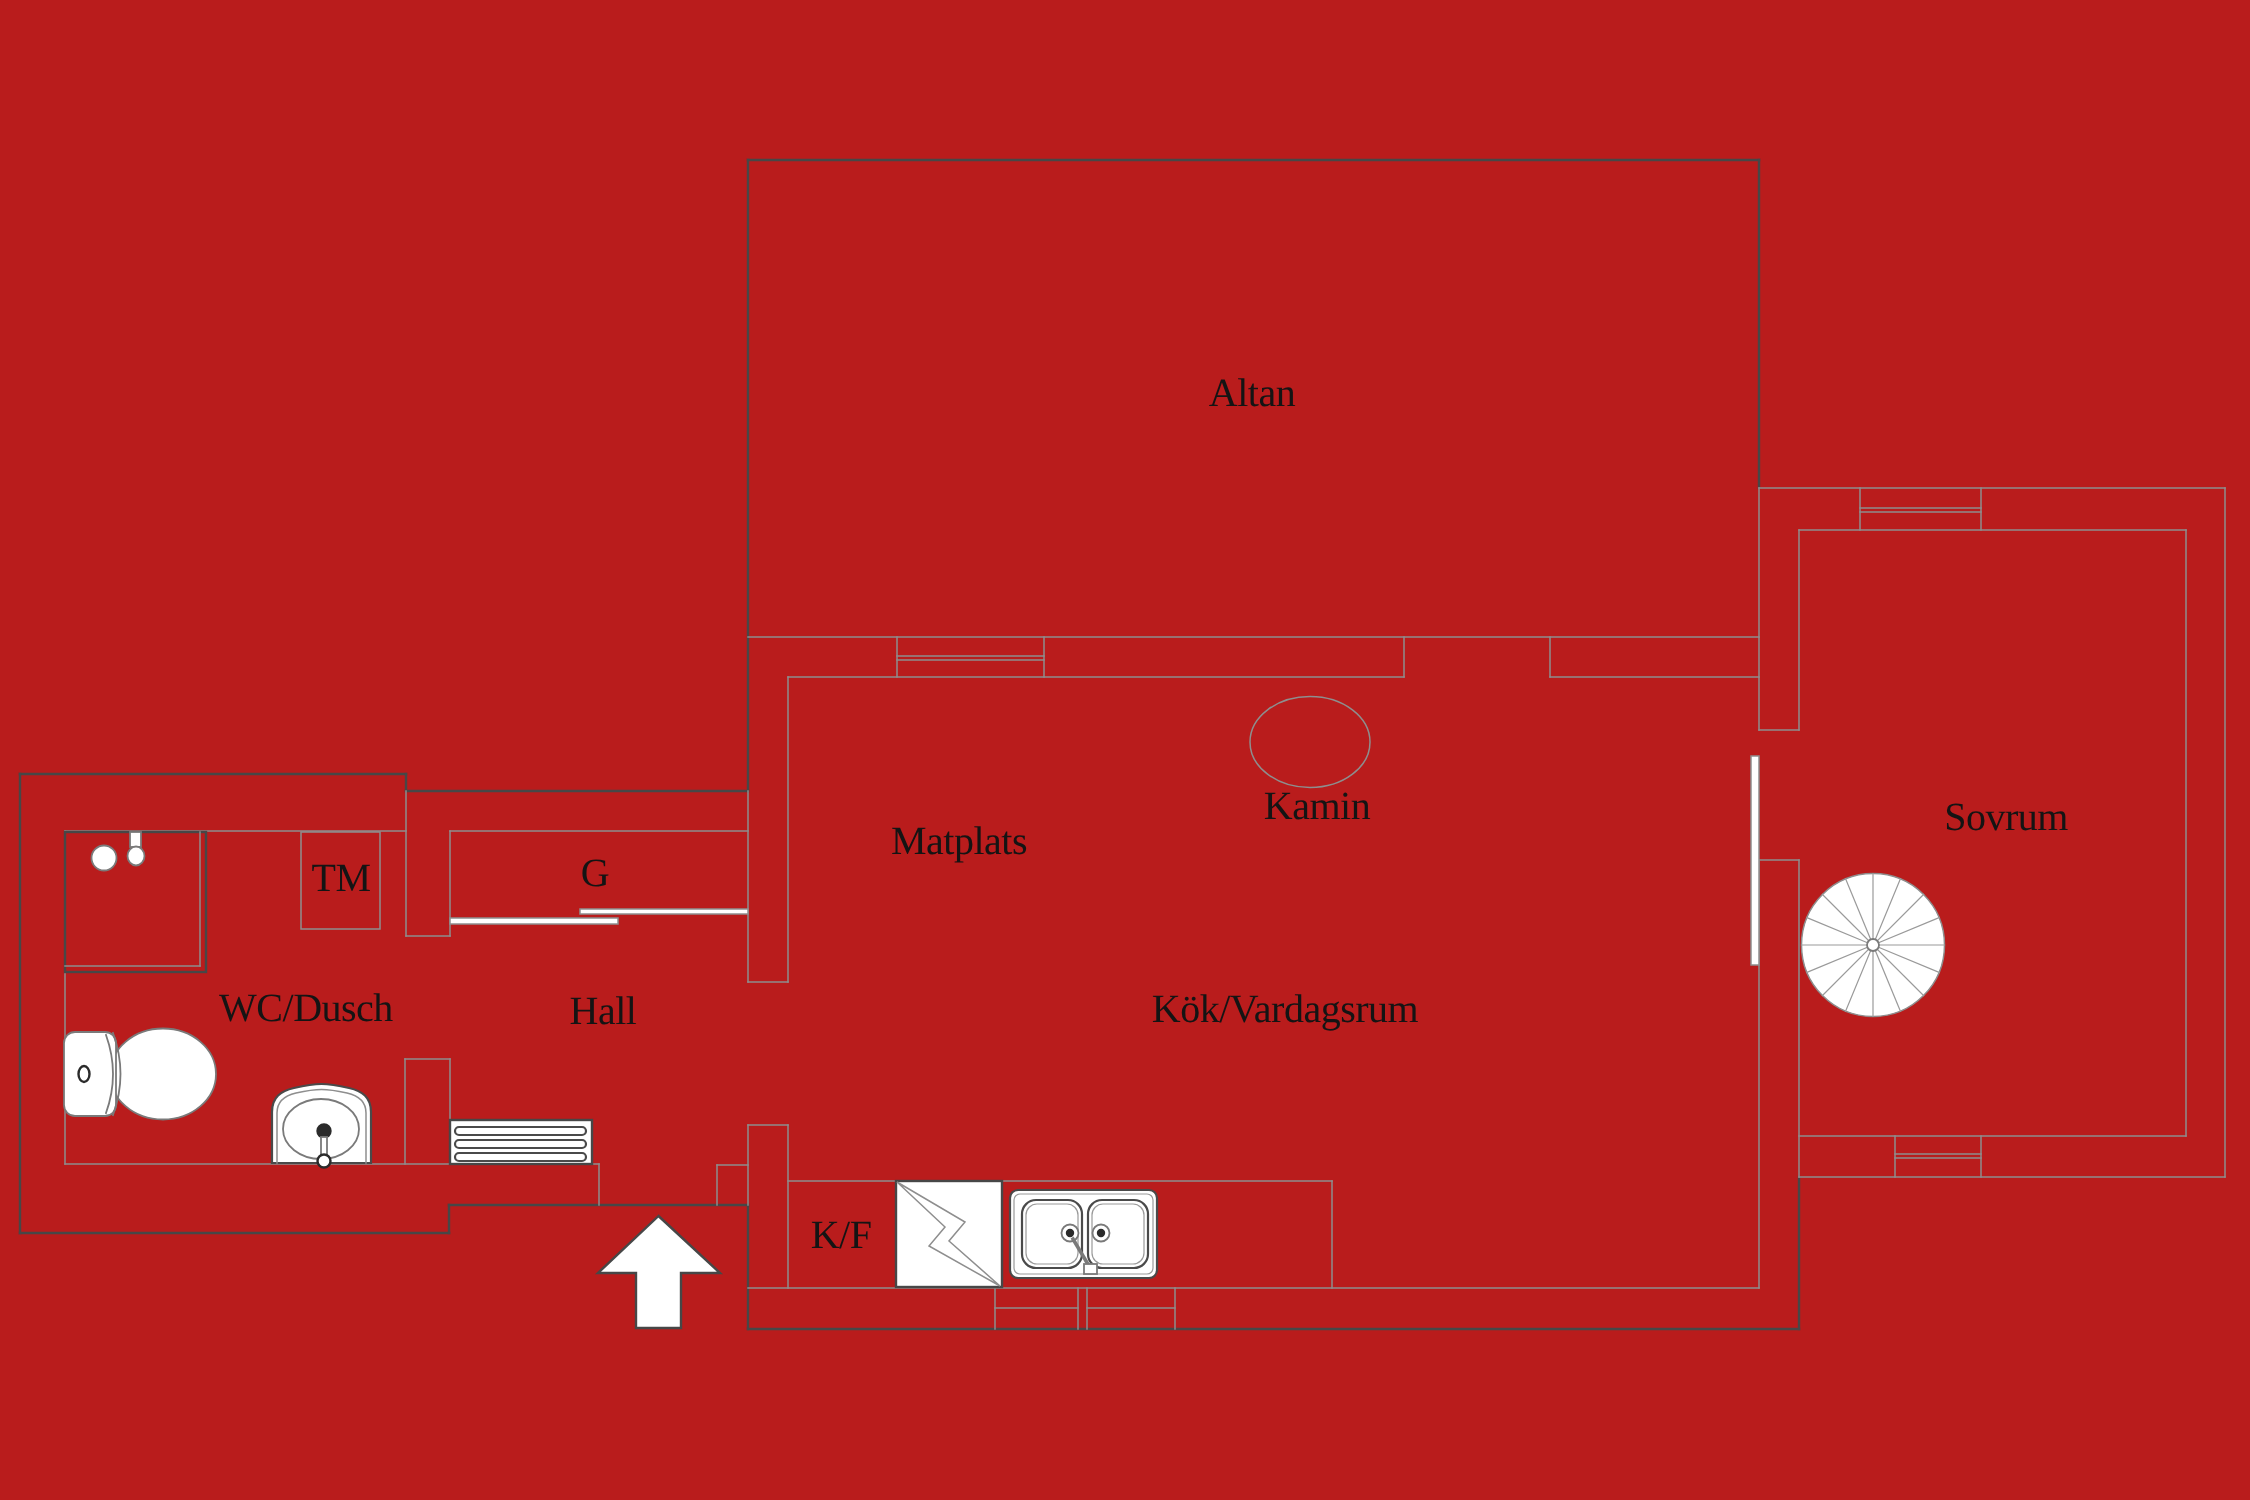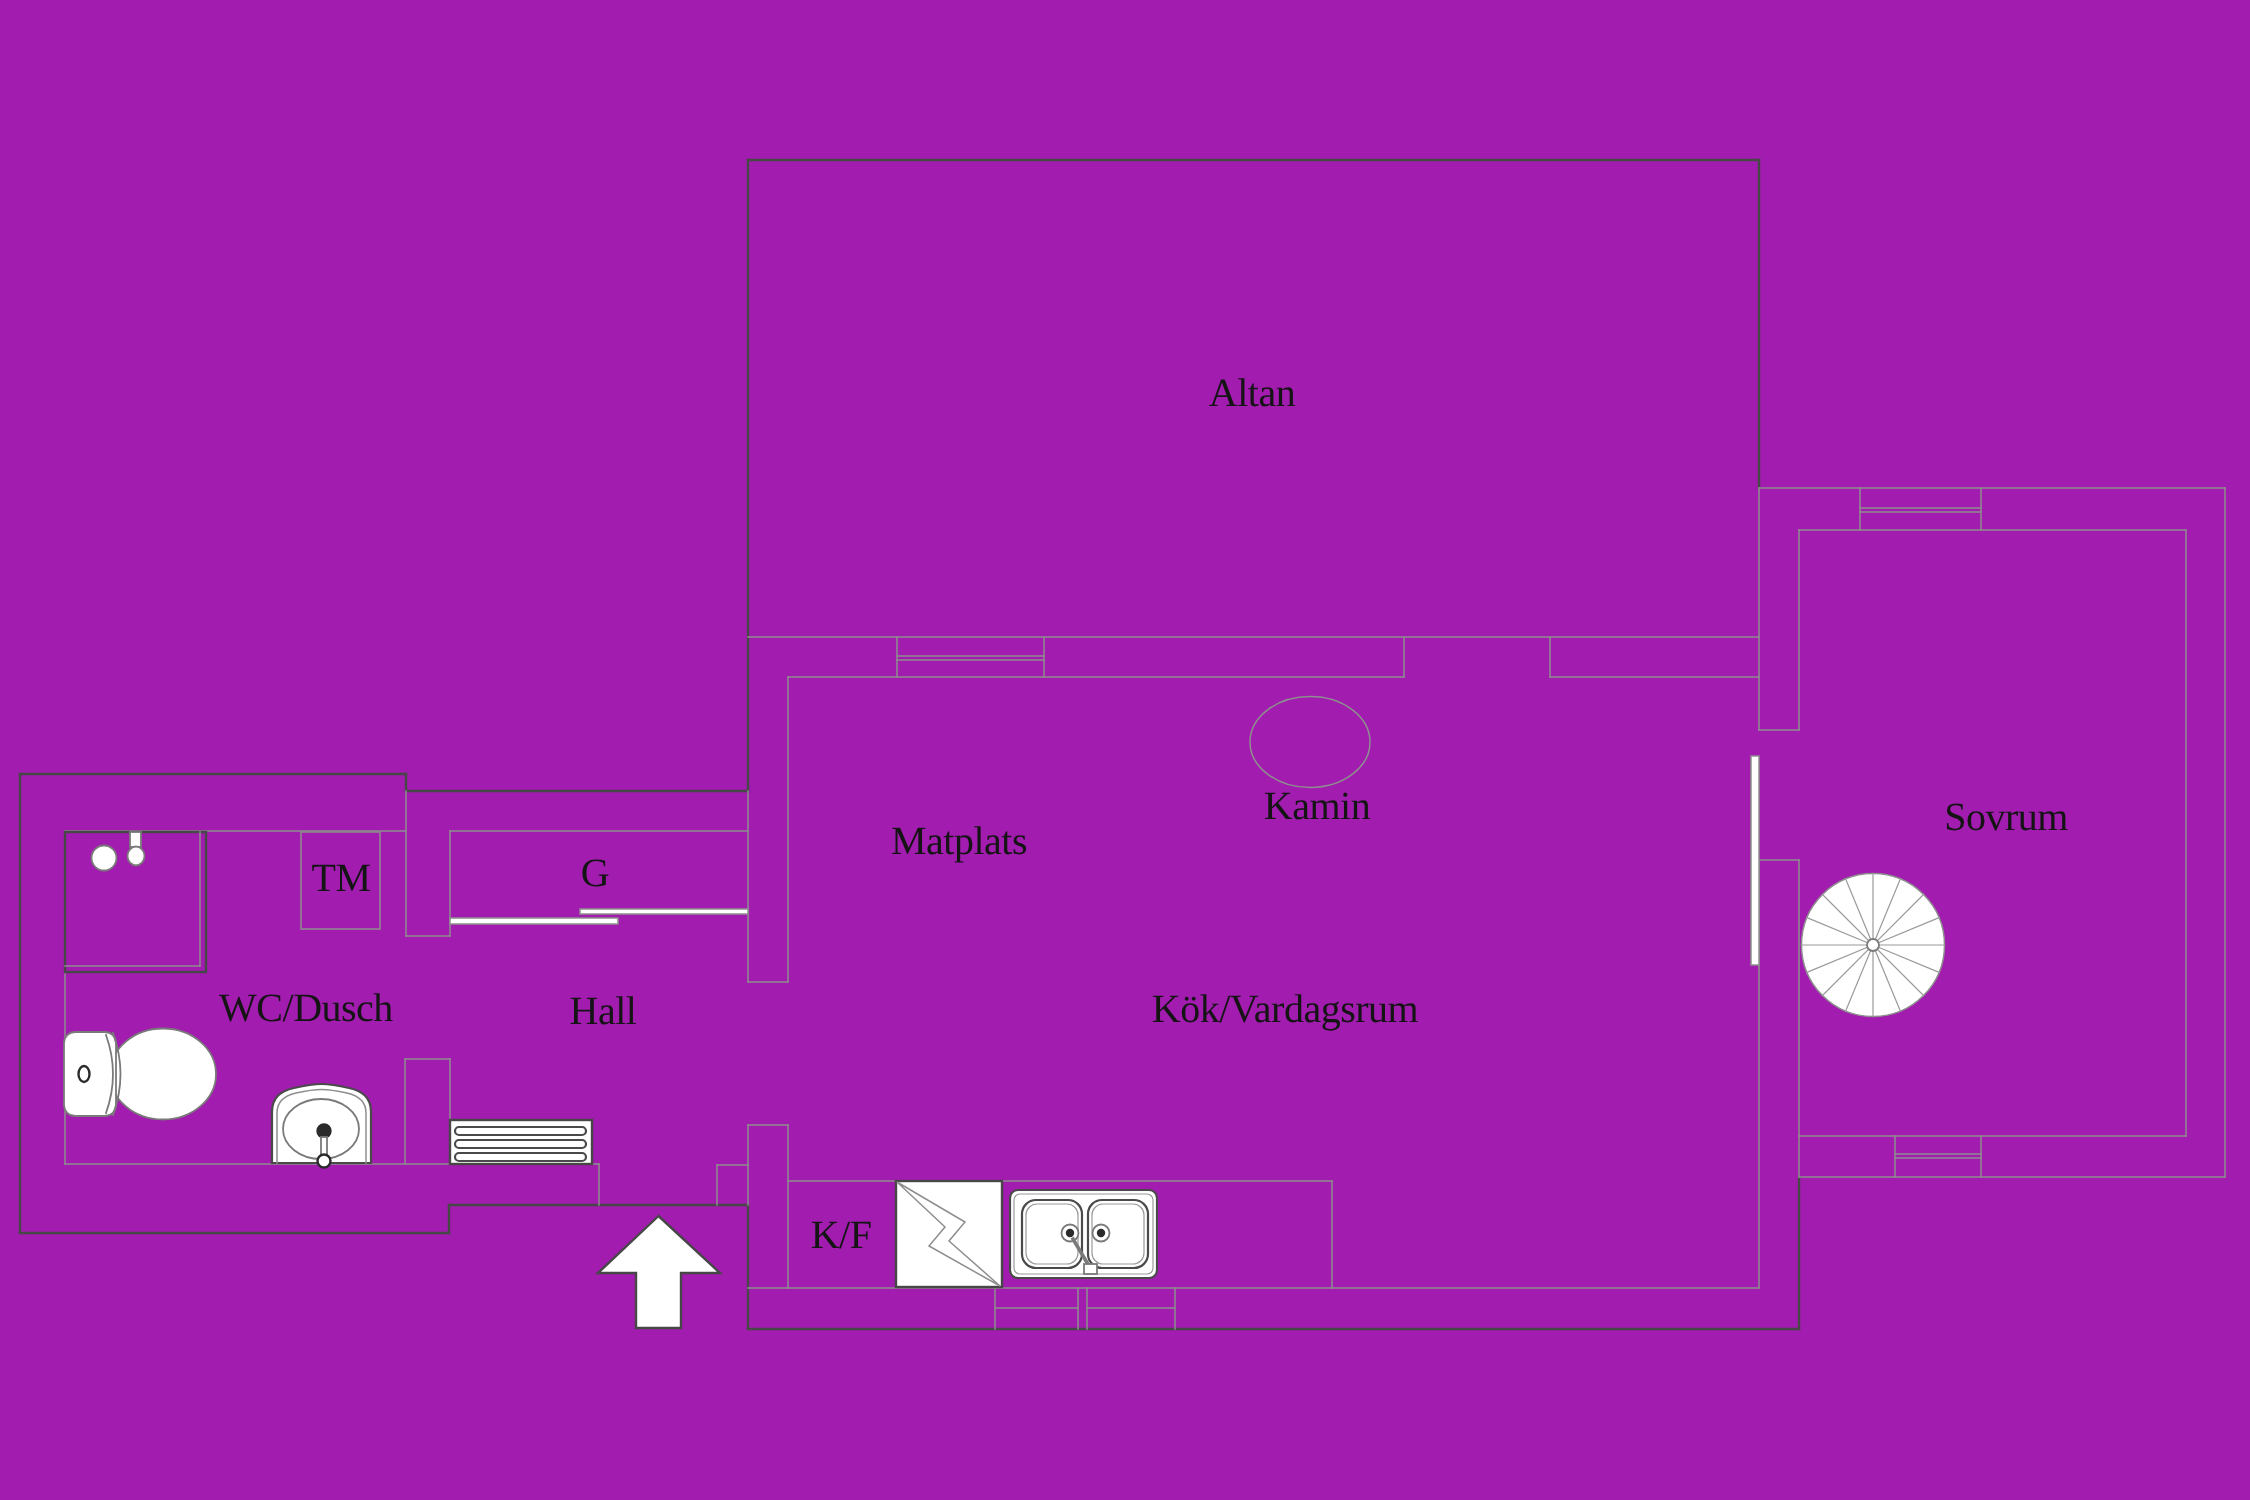--- a/index.html
+++ b/index.html
@@ -1,17 +1,17 @@
 <!DOCTYPE html>
 <html><head>
 <meta charset="utf-8">
 <style>
   html, body { margin: 0; padding: 0; background: #ffffff; }
   body { width: 2250px; height: 1500px; overflow: hidden; }
-  .plan-wrap { position: relative; width: 2250px; height: 1500px; background: #a21caf; }
+  .plan-wrap { position: relative; width: 2250px; height: 1500px; background: #b91c1c; }
   svg { display: block; }
   .room-label {
     text-rendering: geometricPrecision;
     -webkit-font-smoothing: antialiased;
     font-family: "Liberation Serif", serif;
     font-size: 40px;
     letter-spacing: -0.5px;
     fill: #141414;
   }
 </style>

